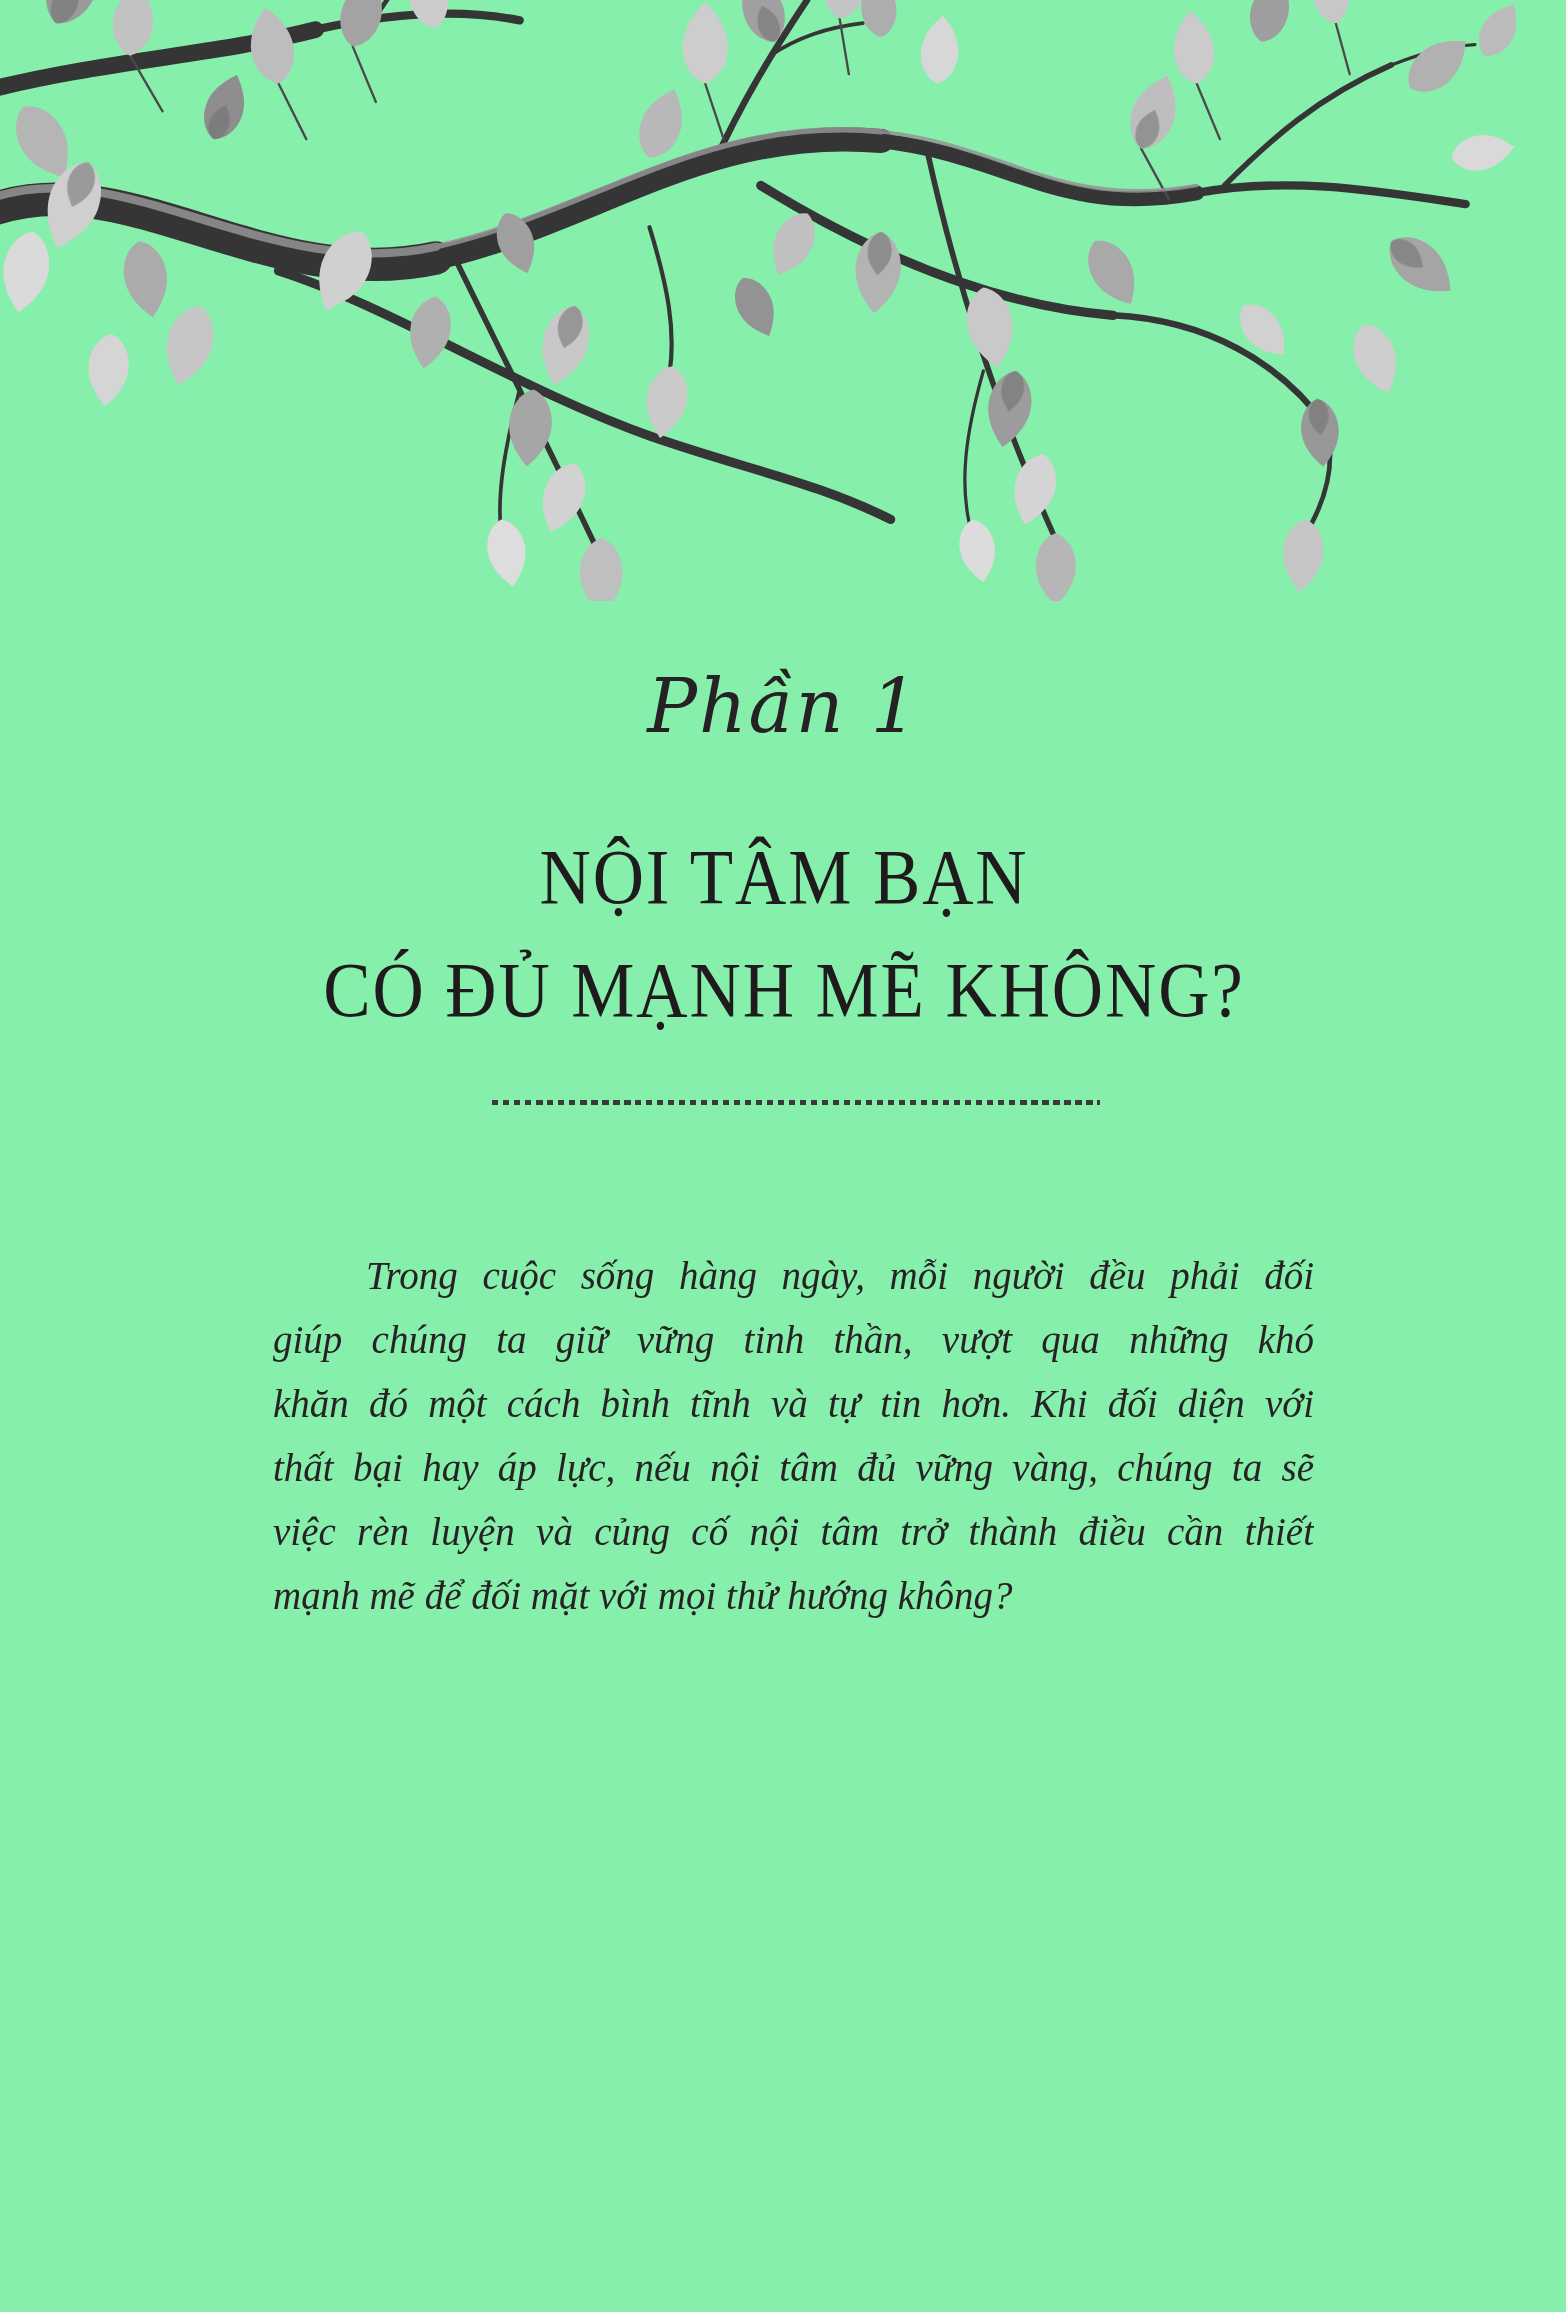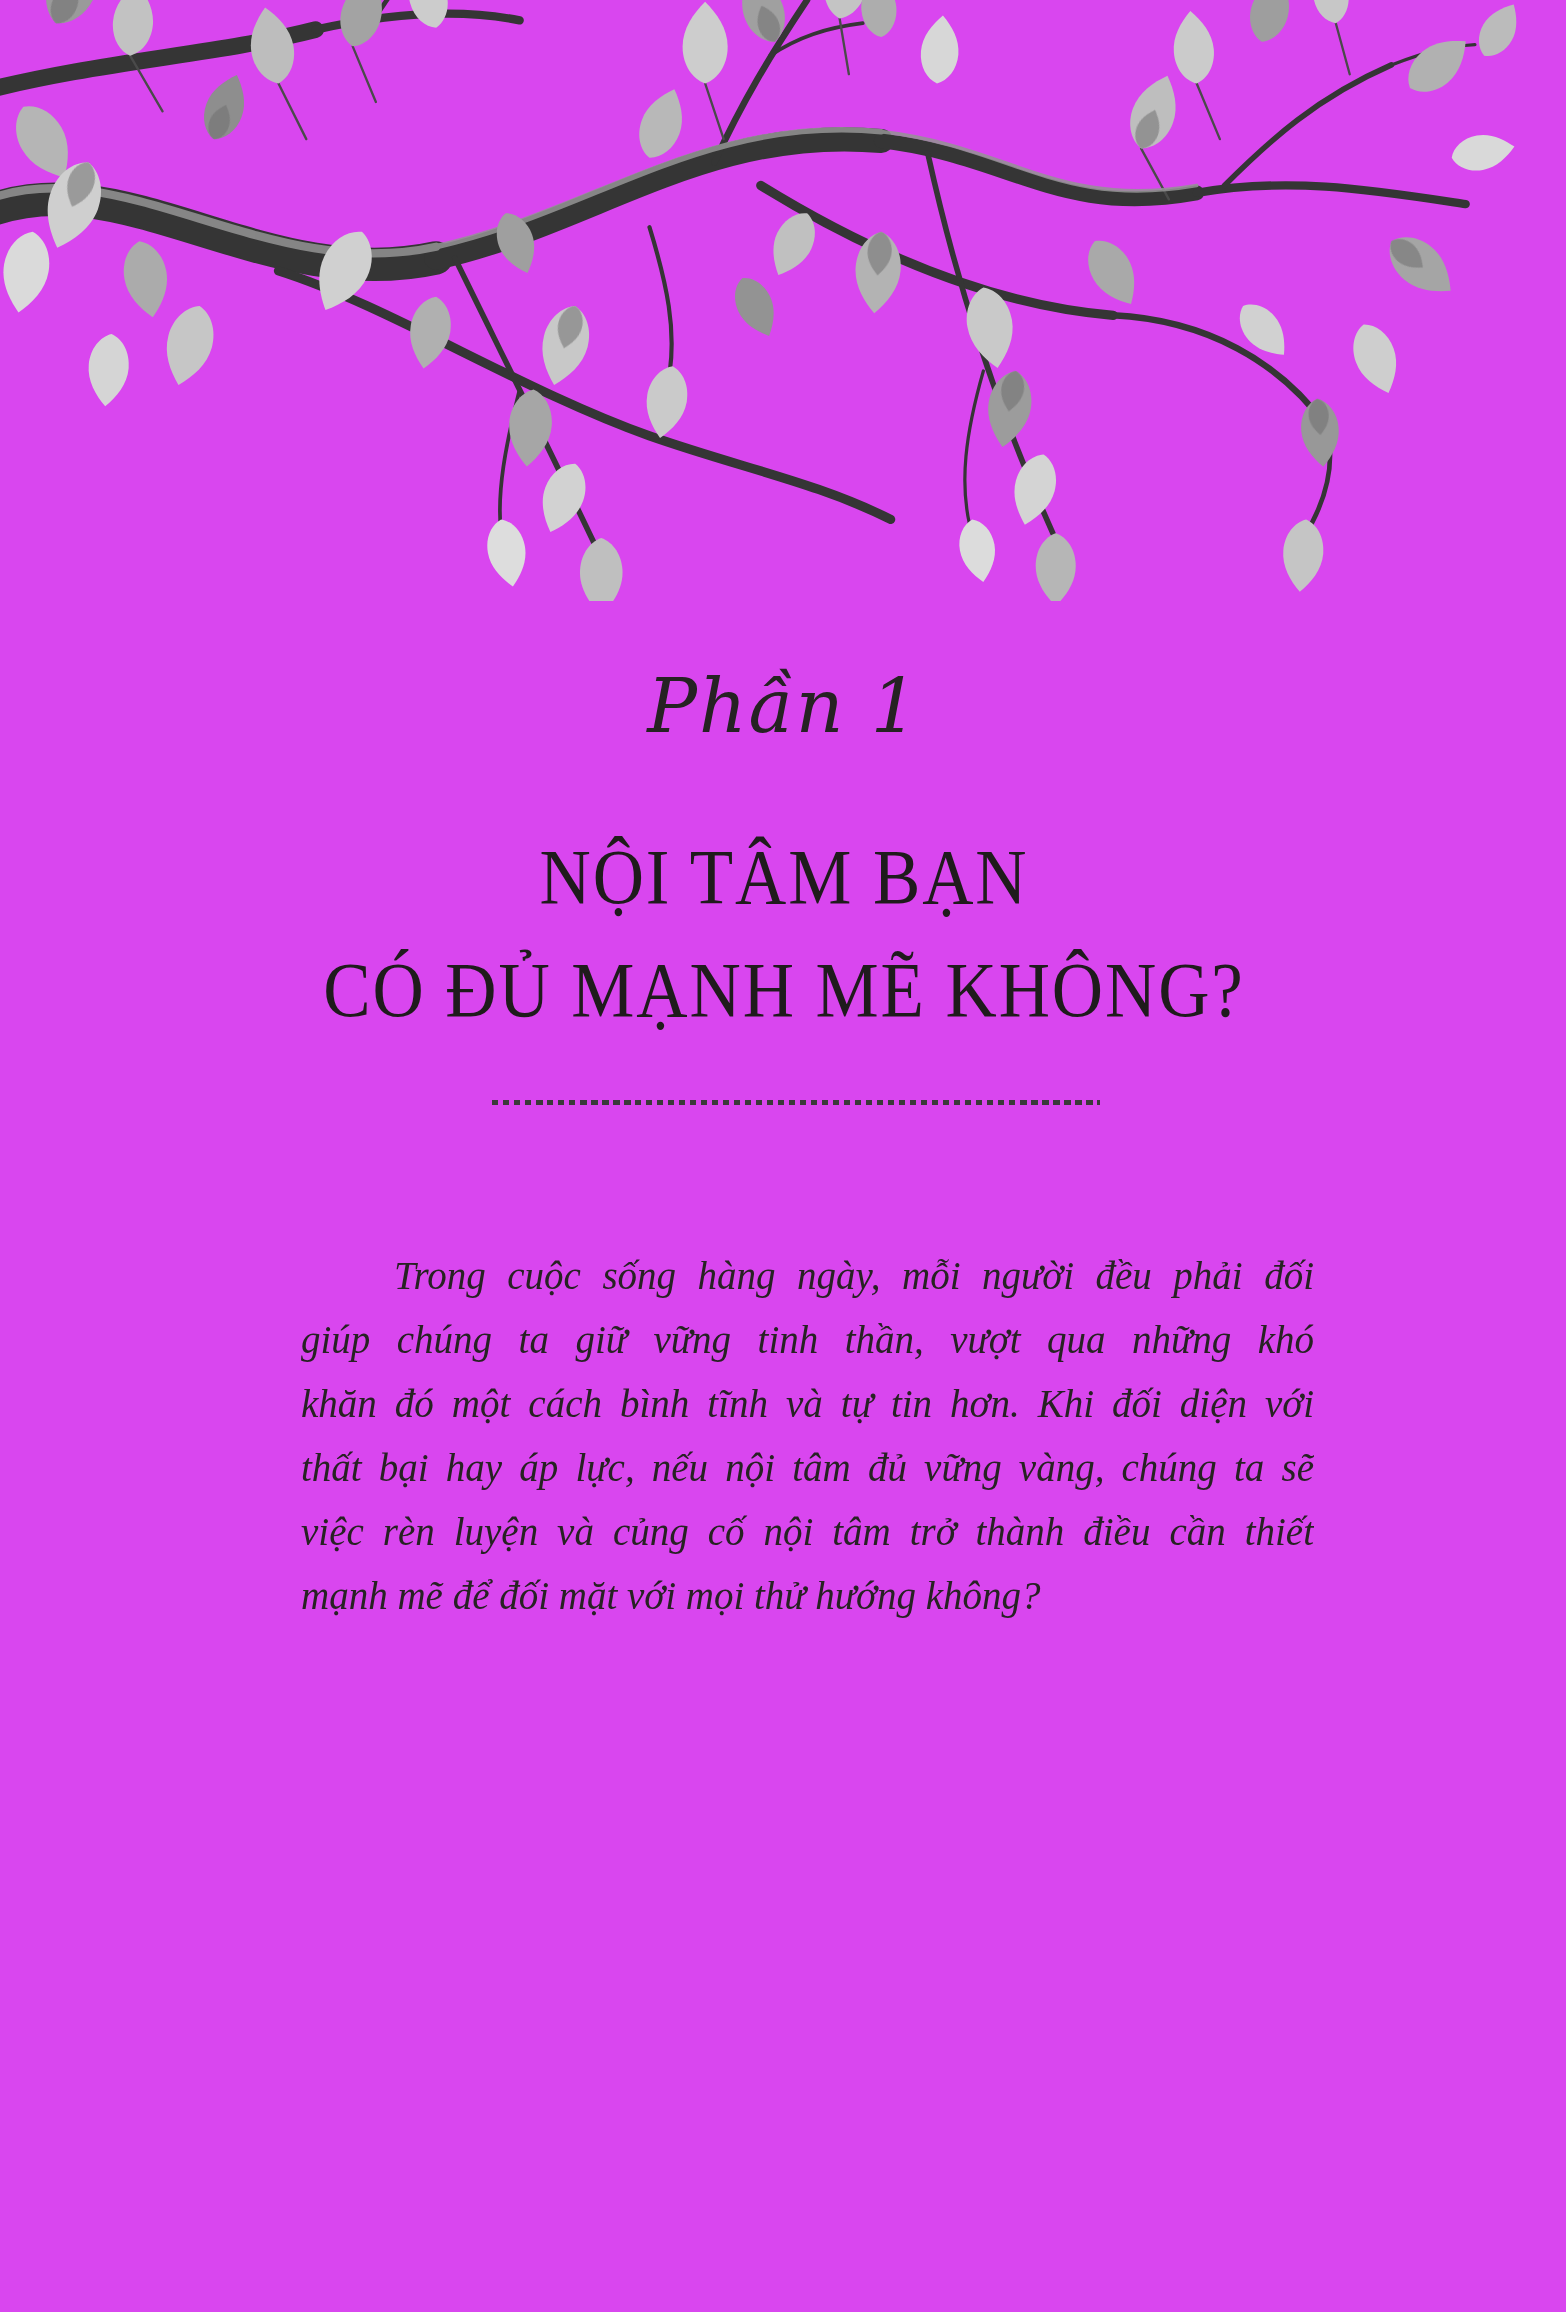--- a/index.html
+++ b/index.html
@@ -5,21 +5,21 @@
   html, body { margin: 0; padding: 0; }
   body {
     width: 1567px; height: 2312px;
     background: #ffffff;
     font-family: "Liberation Serif", serif;
     position: relative;
   }
   .page {
     position: absolute; inset: 0;
     overflow: hidden;
-    background: #d946ef;
+    background: #86efac;
   }
   
   .illustration {
     position: absolute; top: 0; left: 0;
     width: 1567px; height: 601px;
   }
   
   .part-label {
     position: absolute; top: 660px; left: 0; width: 100%;
     text-align: center;
@@ -58,21 +58,20 @@
     font-style: italic;
     font-size: 39px;
     color: #272223;
   }
   .body-paragraph .p-line {
     height: 64px;
     line-height: 64px;
     overflow: hidden;
     text-align: justify;
     text-align-last: justify;
-    margin-left: 28px;
   }
   .body-paragraph .p-line.first { text-indent: 93px; }
   .body-paragraph .p-line.last  { text-align-last: left; }
 </style>
 </head>
 <body>
 
 <div class="page">
 
   <svg class="illustration" viewBox="0 0 1689 648" xmlns="http://www.w3.org/2000/svg" aria-hidden="true">

